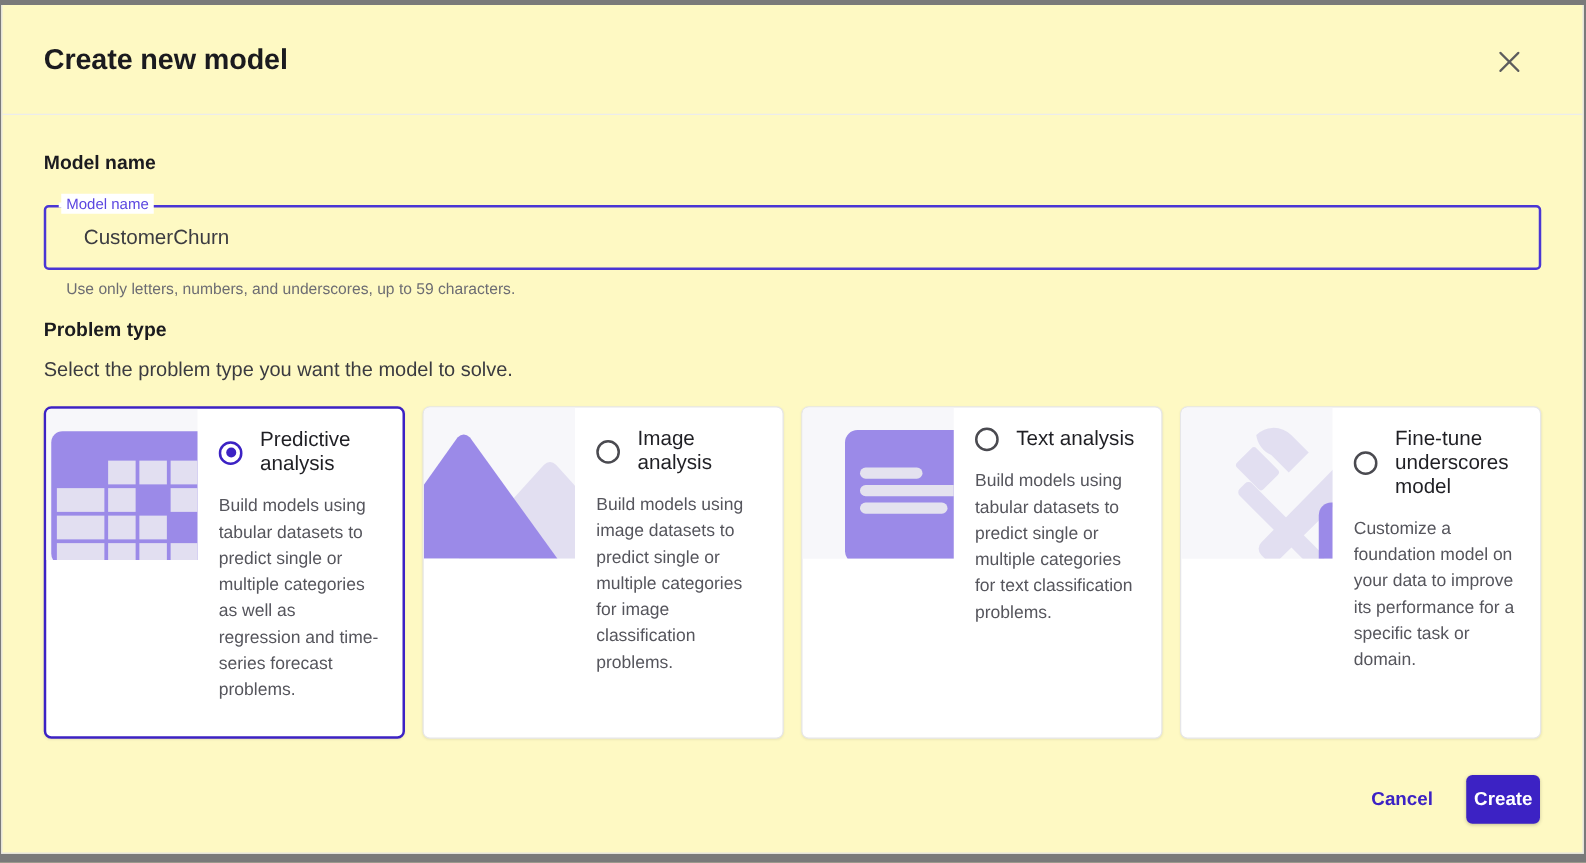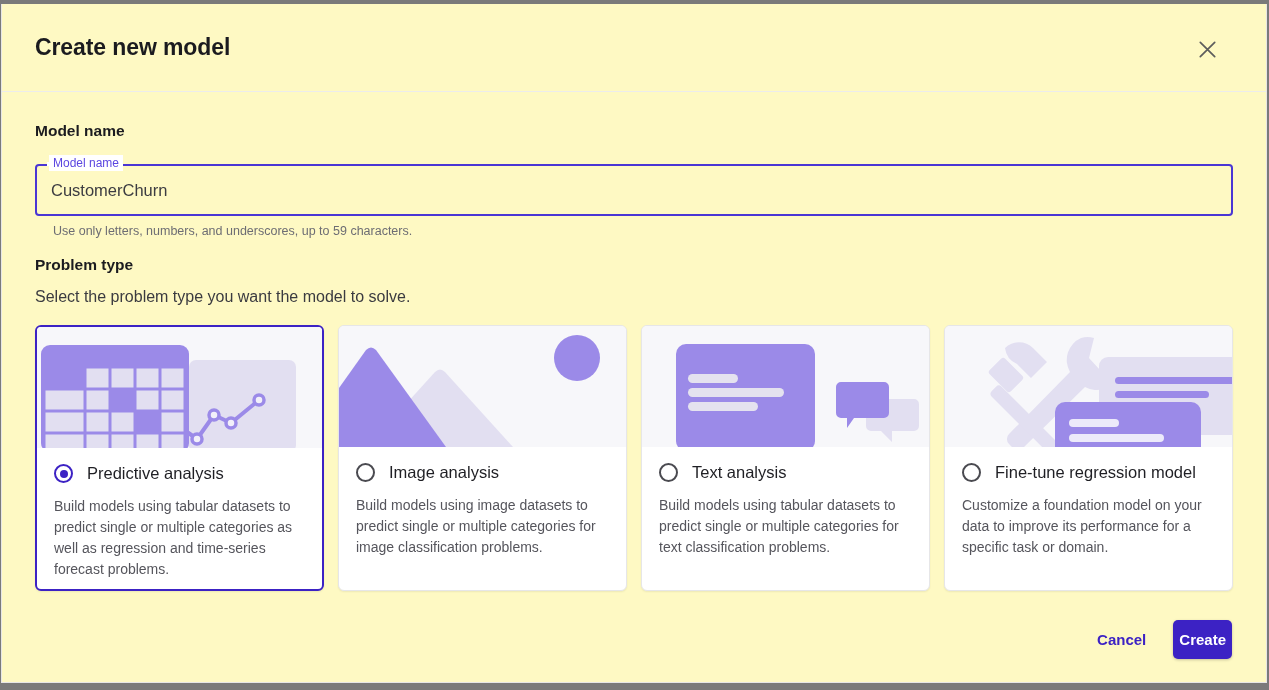--- a/index.html
+++ b/index.html
@@ -105,21 +105,21 @@
     color: #5b46e0;
     line-height: 16px;
     white-space: nowrap;
   }
   #model-name-input {
     position: absolute;
     inset: 0;
     border: none;
     outline: none;
     background: transparent;
-    padding: 0 16px;
+    padding: 0 32px;
     font-family: "Liberation Sans", sans-serif;
     font-size: 16.5px;
     color: #3c3c41;
   }
   #field-helper {
     margin-top: 8px;
     margin-left: 18px;
     font-size: 12.5px;
     color: #6d6d73;
   }
@@ -140,21 +140,20 @@
   .card {
     width: 289px;
     height: 266px;
     background: #ffffff;
     border: 1px solid #e6e6e8;
     border-radius: 6px;
     box-shadow: 0 1px 2px rgba(0,0,0,0.07);
     overflow: hidden;
     cursor: pointer;
     display: flex;
-    flex-direction: column;
   }
   .card.selected { border: 2px solid #3c22c4; }
 
   .card-illus {
     height: 121px;
     flex: 0 0 121px;
     background: #f7f7fa;
     position: relative;
     overflow: hidden;
   }
@@ -376,21 +375,21 @@
             <rect x="110" y="76" width="146" height="62" rx="10" fill="#9b8ae8"></rect>
             <g fill="#eceafa">
               <rect x="124" y="93" width="50" height="8" rx="4"></rect>
               <rect x="124" y="108" width="95" height="8" rx="4"></rect>
             </g>
           </svg>
         </div>
         <div class="card-text">
           <div class="card-option">
             <span class="radio"></span>
-            <span class="card-label">Fine-tune regression model</span>
+            <span class="card-label">Fine-tune underscores model</span>
           </div>
           <div class="card-desc">Customize a foundation model on your data to improve its performance for a specific task or domain.</div>
         </div>
       </div>
 
     </div>
   </div>
 
   <div id="footer">
     <button id="cancel-btn">Cancel</button>

